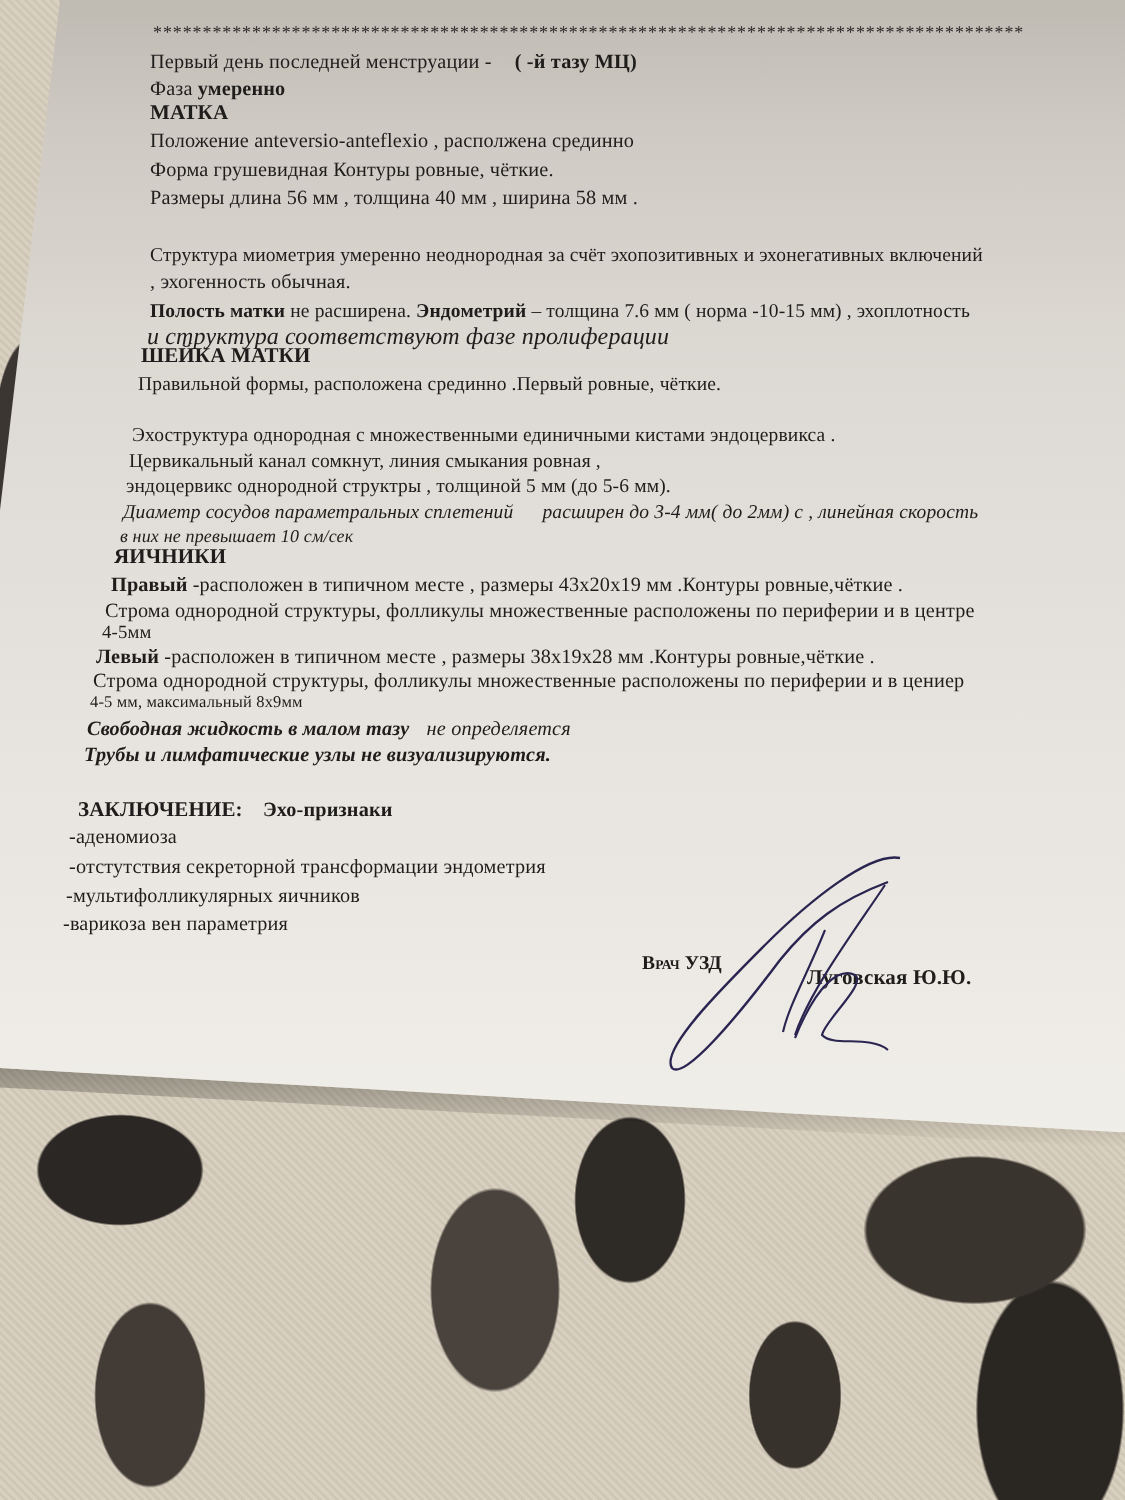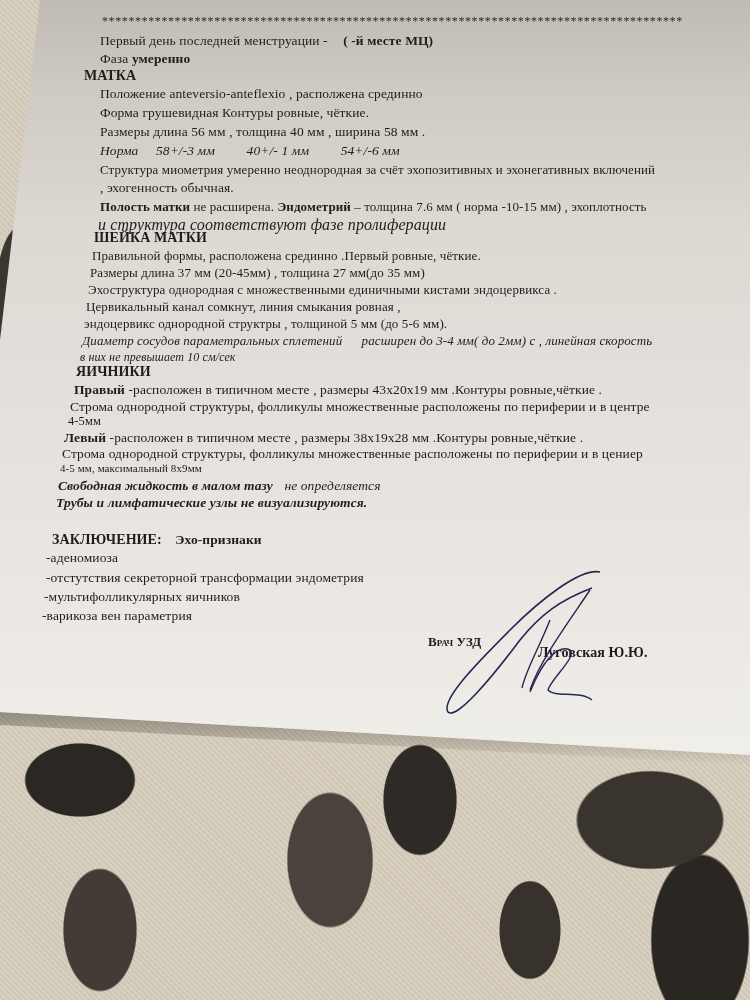--- a/index.html
+++ b/index.html
@@ -50,50 +50,43 @@
 
 <div class="fabric"></div>
 <div class="paper-shadow"></div>
 
 <div class="paper">
 
   <div class="line stars" style="left:102px; top:14px;">****************************************************************************************</div>
 
   <div class="line" style="left:100px; top:33px;">
     <span>Первый день последней менструации -</span>
-    <span class="b" style="margin-left:12px;">( -й месте МЦ)</span>
+    <span class="b" style="margin-left:12px;">( -й тазу МЦ)</span>
   </div>
   <div class="line" style="left:100px; top:51px;">
     <span>Фаза</span>
     <span class="b">умеренно</span>
   </div>
 
-  <div class="line h" style="left:84px; top:68px;text-align:right;">МАТКА</div>
+  <div class="line h" style="left:100px; top:68px;text-align:right;">МАТКА</div>
   <div class="line" style="left:100px; top:86px;">Положение anteversio-anteflexio , располжена срединно</div>
   <div class="line" style="left:100px; top:105px;text-align:right;">Форма грушевидная Контуры ровные, чёткие.</div>
   <div class="line" style="left:100px; top:124px;">Размеры длина 56 мм , толщина 40 мм , ширина 58 мм .</div>
-  <div class="line i" style="left:100px; top:143px;">
-    <span>Норма</span>
-    <span style="margin-left:14px;">58+/-3 мм</span>
-    <span style="margin-left:28px;">40+/- 1 мм</span>
-    <span style="margin-left:28px;">54+/-6 мм</span>
-  </div>
   <div class="line" style="left:100px; top:162px; font-size:13px;">Структура миометрия умеренно неоднородная за счёт эхопозитивных и эхонегативных включений</div>
   <div class="line" style="left:100px; top:180px;">, эхогенность обычная.</div>
   <div class="line" style="left:100px; top:199px; font-size:13px;">
     <span class="b">Полость матки</span>
     <span>не расширена.</span>
     <span class="b">Эндометрий</span>
     <span>– толщина 7.6 мм ( норма -10-15 мм) , эхоплотность</span>
   </div>
   <div class="line i" style="left:98px; top:216px; font-size:16px;">и структура соответствуют фазе пролиферации</div>
 
   <div class="line h" style="left:94px; top:230px;">ШЕЙКА МАТКИ</div>
   <div class="line" style="left:92px; top:248px; font-size:13px;">Правильной формы, расположена срединно .Первый ровные, чёткие.</div>
-  <div class="line" style="left:90px; top:265px; font-size:13px;">Размеры длина 37 мм (20-45мм) , толщина 27 мм(до 35 мм)</div>
   <div class="line" style="left:88px; top:282px; font-size:13px;">Эхоструктура однородная с множественными единичными кистами эндоцервикса .</div>
   <div class="line" style="left:86px; top:299px; font-size:13px;">Цервикальный канал сомкнут, линия смыкания ровная ,</div>
   <div class="line" style="left:84px; top:316px; font-size:13px;">эндоцервикс однородной структры , толщиной 5 мм (до 5-6 мм).</div>
   <div class="line i" style="left:82px; top:333px; font-size:13px;">
     <span>Диаметр сосудов параметральных сплетений</span>
     <span style="margin-left:16px;">расширен до 3-4 мм( до 2мм) с , линейная скорость</span>
   </div>
   <div class="line i" style="left:80px; top:350px; font-size:12px;">в них не превышает 10 см/сек</div>
 
   <div class="line h" style="left:76px; top:364px;">ЯИЧНИКИ</div>

